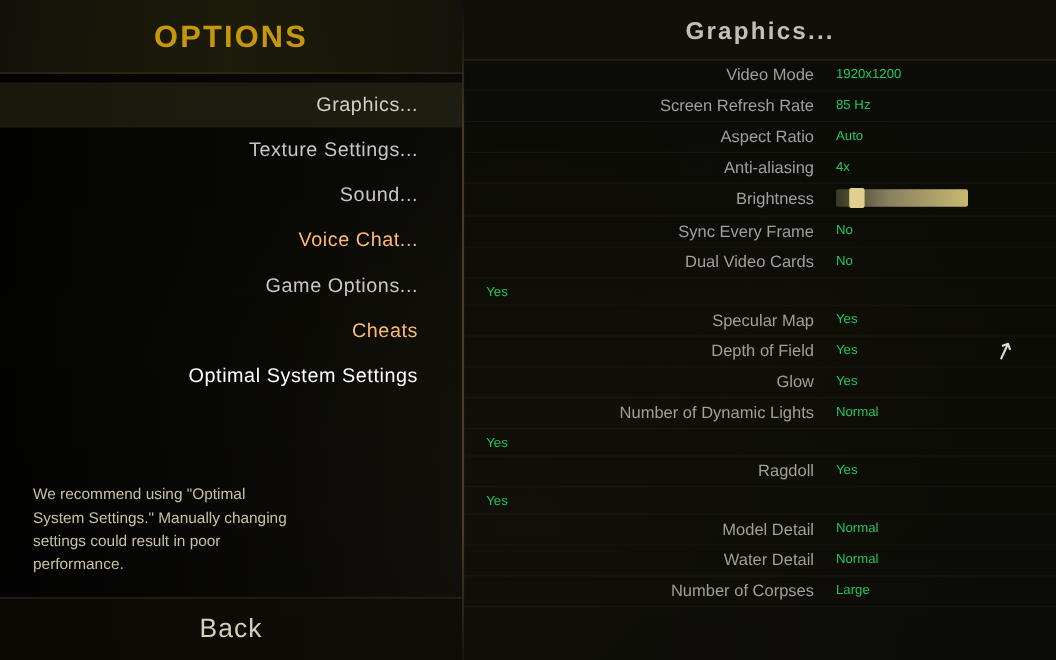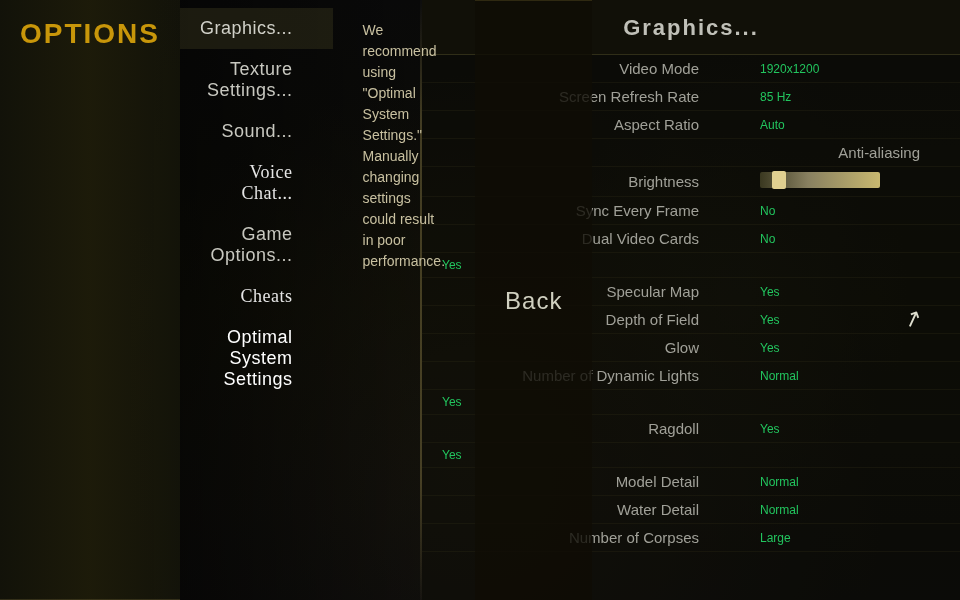--- a/index.html
+++ b/index.html
@@ -41,20 +41,21 @@
       display: flex;
       width: 960px;
       height: 600px;
     }
 
     
     .left-panel {
       width: 420px;
       height: 100%;
       display: flex;
+      flex-direction: column;
       padding: 0;
       position: relative;
     }
 
     
     .left-panel::before {
       content: '';
       position: absolute;
       inset: 0;
       background: linear-gradient(90deg, rgba(0,0,0,0.8) 0%, rgba(0,0,0,0.3) 100%);
@@ -89,23 +90,22 @@
       cursor: pointer;
       letter-spacing: 0.5px;
     }
 
     .nav-item.active {
       color: #d0d0c8;
       background: rgba(80,75,40,0.3);
     }
 
     .nav-item.disabled {
-      color: #e5e5e5;
+      color: #fdba74;
       cursor: default;
-      font-family: Liberation Serif, serif;
     }
 
     .nav-item.highlight {
       color: #ffffff;
     }
 
     .recommendation-text {
       padding: 20px 30px;
       color: #c8c0a0;
       font-size: 14px;
@@ -168,24 +168,22 @@
     }
     .settings-list::-webkit-scrollbar-track {
       background: rgba(20,20,10,0.5);
     }
     .settings-list::-webkit-scrollbar-thumb {
       background: rgba(100,90,50,0.5);
     }
 
     .setting-row {
       display: flex;
-      align-items: center;
       padding: 5px 20px;
       border-bottom: 1px solid rgba(40,38,20,0.4);
-      gap: 41px;
     }
 
     .setting-label {
       flex: 1;
       text-align: right;
       padding-right: 20px;
       color: #a0a098;
       font-size: 15px;
     }
 
@@ -270,20 +268,21 @@
         <div class="setting-row">
           <div class="setting-label">Screen Refresh Rate</div>
           <div class="setting-value">85 Hz</div>
         </div>
         <div class="setting-row">
           <div class="setting-label">Aspect Ratio</div>
           <div class="setting-value">Auto</div>
         </div>
         <div class="setting-row">
           <div class="setting-label">Anti-aliasing</div>
+          <div class="setting-value">4x</div>
         </div>
         <div class="setting-row">
           <div class="setting-label">Brightness</div>
           <div class="setting-value"><div class="brightness-slider"><div class="brightness-handle"></div></div></div>
         </div>
         <div class="setting-row">
           <div class="setting-label">Sync Every Frame</div>
           <div class="setting-value">No</div>
         </div>
         <div class="setting-row">

